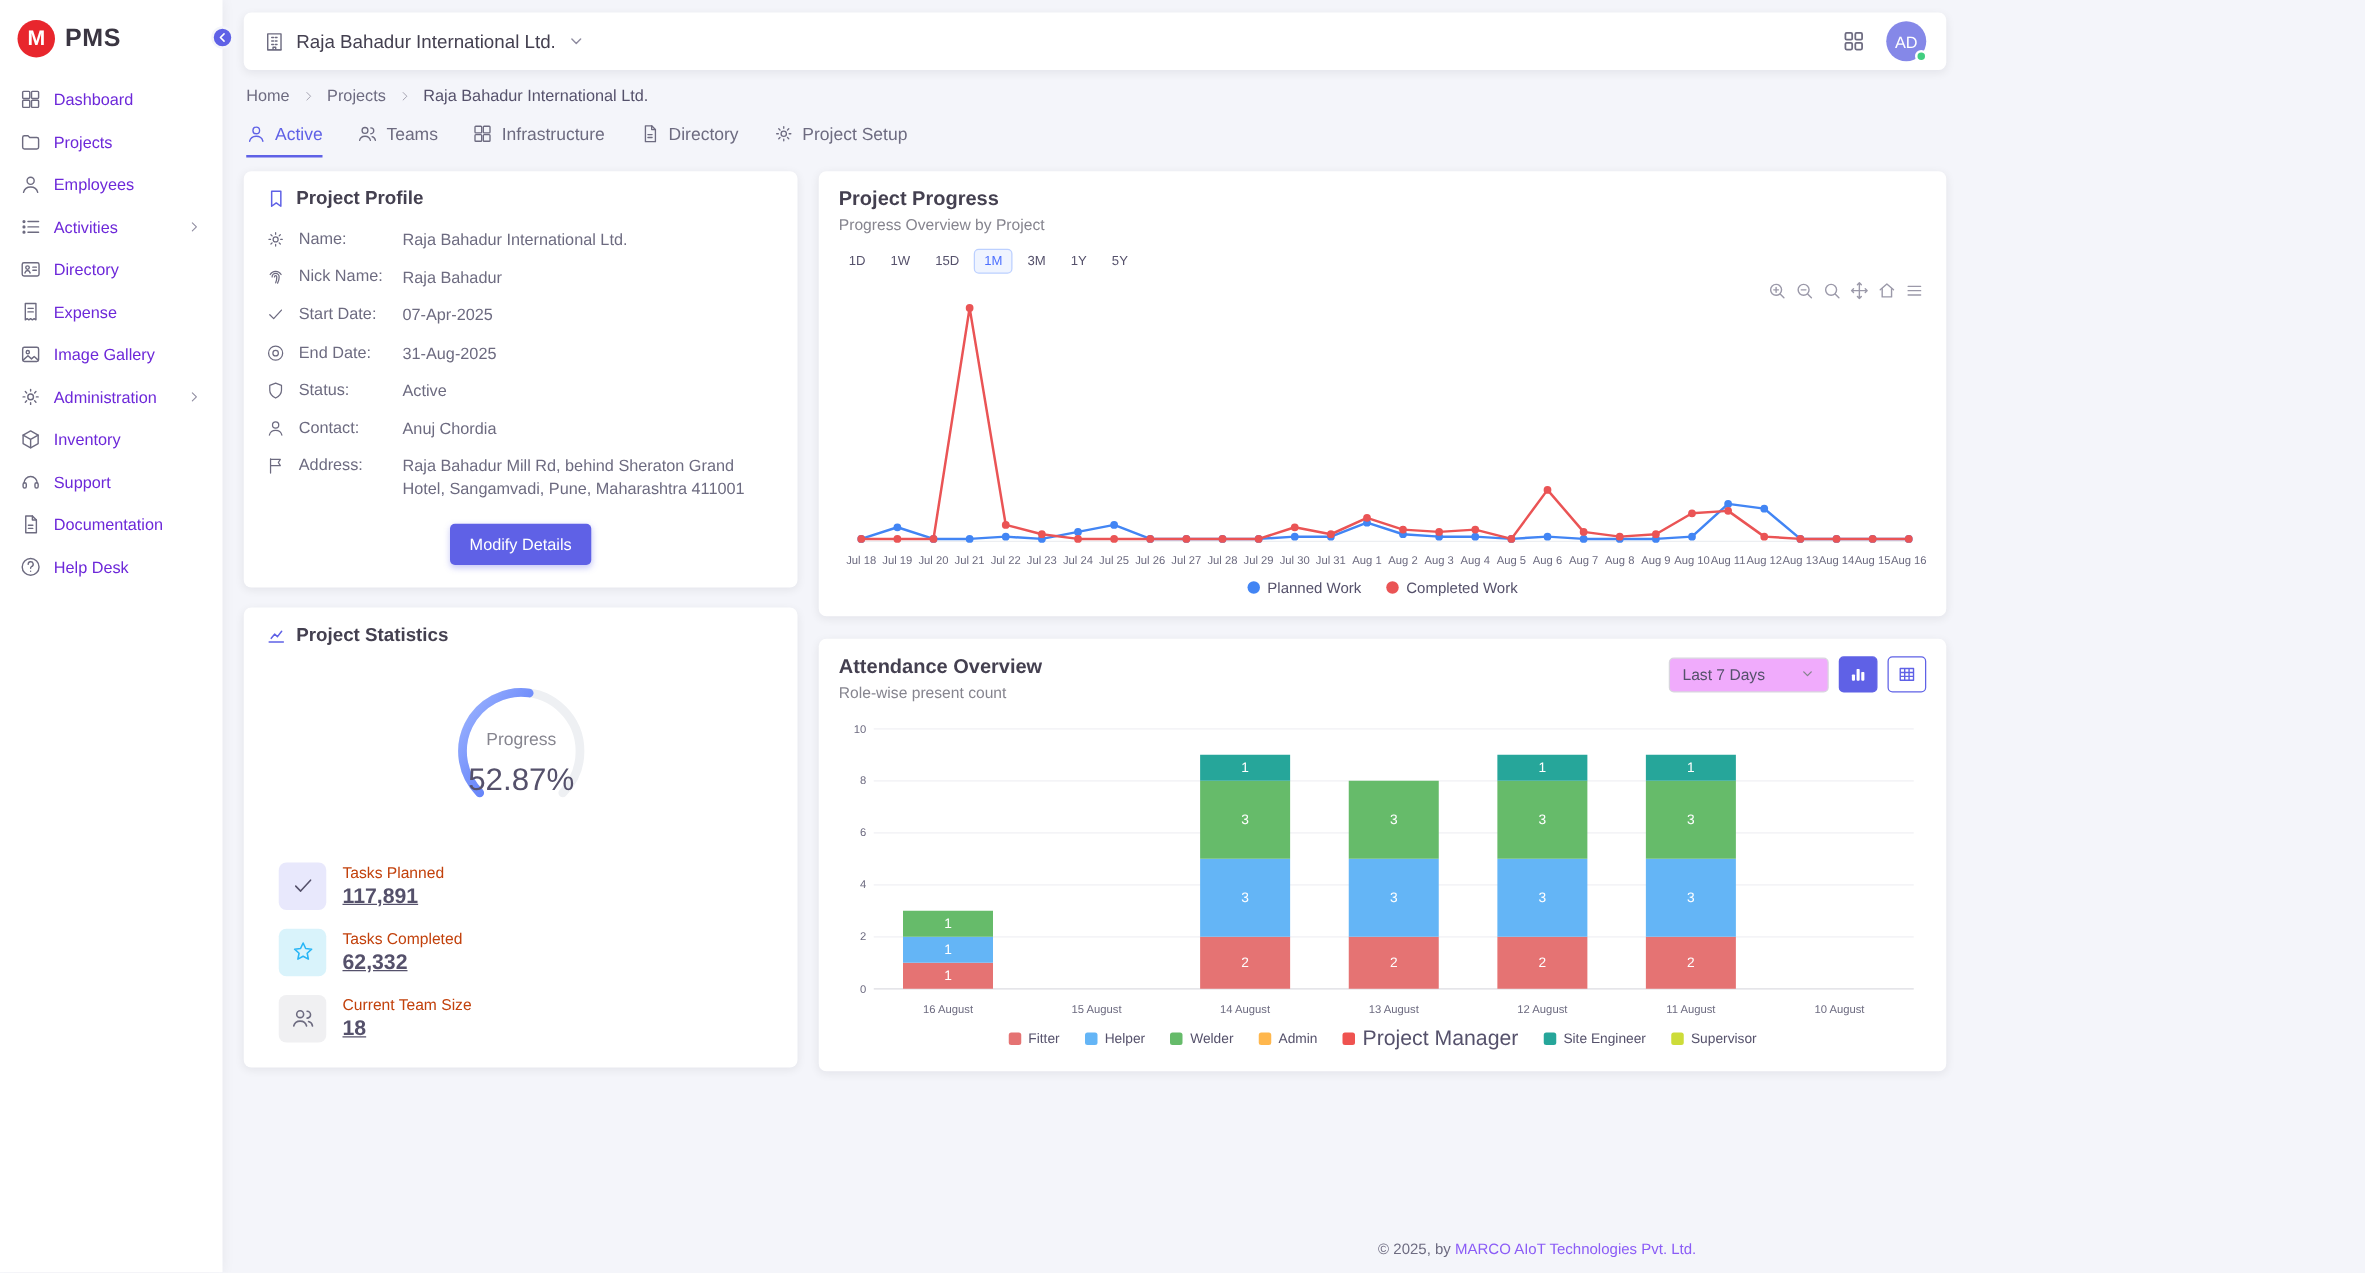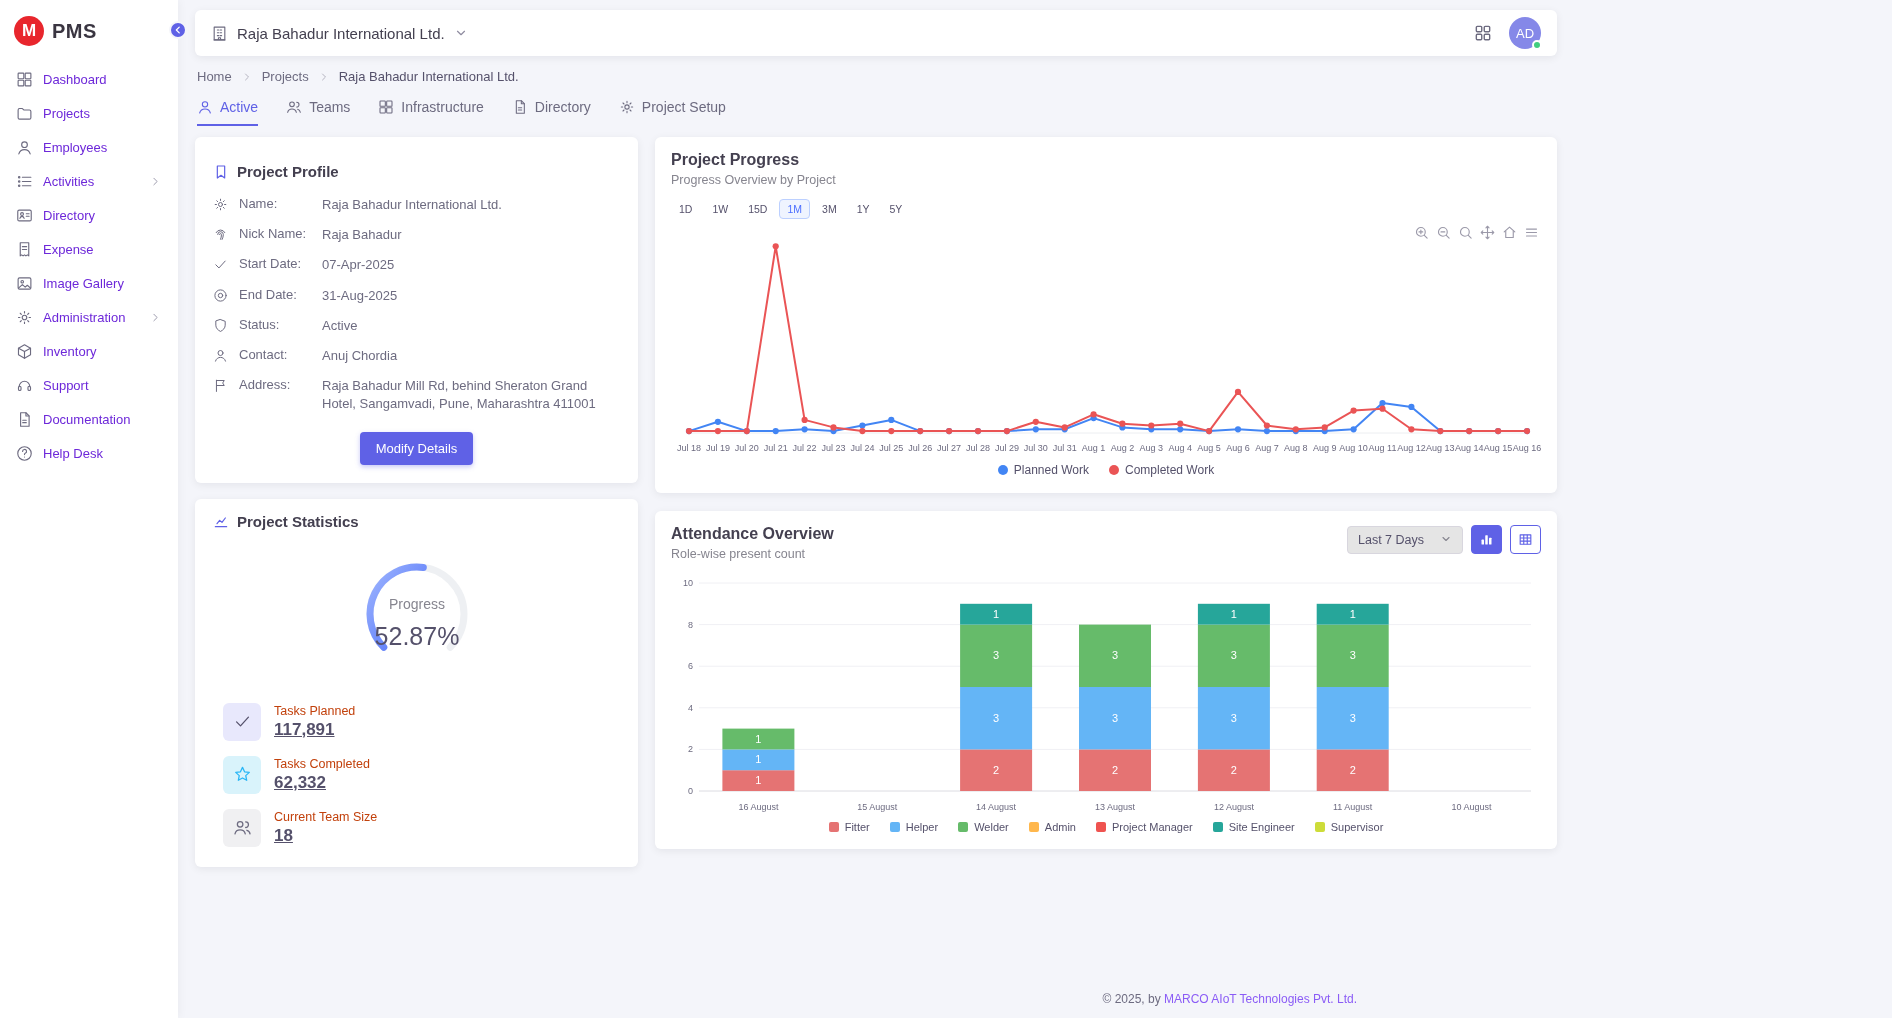--- a/index.html
+++ b/index.html
@@ -43,21 +43,21 @@
 .tabs { display:flex; gap:28px; margin-top:15px; padding-left:2px; }
 .tab { display:flex; align-items:center; gap:7px; font-size:14px; color:#6d6b80; padding-bottom:9px; cursor:pointer; border-bottom:2px solid transparent; }
 .tab.active { color:#5f61e6; border-bottom-color:#5f61e6; }
 .tab .icon { width:16px; height:16px; }
 
 .grid { display:flex; gap:17px; margin-top:11px; align-items:flex-start; }
 .col-left { flex:0 0 443px; width:443px; display:flex; flex-direction:column; gap:16px; }
 .col-right { flex:1; display:flex; flex-direction:column; gap:18px; min-width:0; }
 
 
-.profile-card { padding:26px 18px 18px; min-height:250px; }
+.profile-card { padding:13px 18px 18px; min-height:250px; }
 .card-title { display:flex; align-items:center; gap:8px; font-size:15px; font-weight:bold; color:#444050; margin-bottom:16px; }
 .card-title .icon { width:16px; height:16px; color:#5f61e6; }
 .pf-row { display:flex; gap:11px; font-size:13px; color:#6d6b80; margin-bottom:12px; align-items:flex-start; }
 .pf-row .icon { width:15px; height:15px; margin-top:1px; color:#6d6b80; flex:0 0 15px; }
 .pf-label { flex:0 0 72px; }
 .pf-value { flex:1; line-height:1.4; }
 .btn-row { text-align:center; margin-top:18px; }
 .btn-primary { background:#5f61e6; color:#fff; border:none; border-radius:4px; font-size:13px; padding:9px 16px; cursor:pointer; box-shadow:0 2px 5px rgba(95,97,230,.35); font-family:inherit; }
 
 
@@ -85,21 +85,21 @@
 .axis-lb { font-size:9px; fill:#6d6b80; font-family:"Liberation Sans",sans-serif; }
 .chart-legend { display:flex; justify-content:center; gap:20px; padding:4px 0 8px; flex-wrap:wrap; }
 .legend-item { display:flex; align-items:center; gap:6px; font-size:12px; color:#55516b; cursor:pointer; }
 .legend-dot { width:10px; height:10px; border-radius:50%; }
 .legend-sq { width:10px; height:10px; border-radius:2px; }
 
 
 .attendance-card { padding:14px 16px 8px; }
 .att-head { display:flex; justify-content:space-between; align-items:flex-start; }
 .att-controls { display:flex; gap:8px; align-items:center; }
-.select { display:flex; gap:16px; border:1px solid #d8d6de; border-radius:4px; padding:6px 10px; font-size:12.5px; color:#55516b; cursor:pointer; background:#e5e5e5; }
+.select { display:flex; gap:28px; border:1px solid #d8d6de; border-radius:4px; padding:6px 10px; font-size:12.5px; color:#55516b; cursor:pointer; background:#f0abfc; }
 .select .icon { width:12px; height:12px; color:#86858f; }
 .toggle { width:31px; height:29px; border-radius:4px; border:1px solid #5f61e6; background:#fff; color:#5f61e6; display:flex; align-items:center; justify-content:center; cursor:pointer; }
 .toggle.active { background:#5f61e6; color:#fff; }
 .toggle .icon { width:15px; height:15px; }
 #bar-chart { width:100%; height:244px; margin-top:12px; display:block; }
 .bar-lb { font-size:11px; fill:#fff; font-family:"Liberation Sans",sans-serif; }
 .ytick { font-size:9px; fill:#6d6b80; font-family:"Liberation Sans",sans-serif; }
 
 
 .footer { margin-top:auto; padding:10px 200px 12px 0; font-size:12px; color:#6d6b80; text-align:right; }
@@ -774,21 +774,21 @@
                 <div class="legend-item">
                   <span class="legend-sq" style="background: rgb(102, 187, 106);"></span>
                   <span style="font-size: 11px;">Welder</span>
                 </div>
                 <div class="legend-item">
                   <span class="legend-sq" style="background: rgb(255, 183, 77);"></span>
                   <span style="font-size: 11px;">Admin</span>
                 </div>
                 <div class="legend-item">
                   <span class="legend-sq" style="background: rgb(239, 83, 80);"></span>
-                  <span style="font-size: 11px; text-align: right;">Project Manager</span>
+                  <span style="font-size: 17px; text-align: right;">Project Manager</span>
                 </div>
                 <div class="legend-item">
                   <span class="legend-sq" style="background: rgb(38, 166, 154);"></span>
                   <span style="font-size: 11px;">Site Engineer</span>
                 </div>
                 <div class="legend-item">
                   <span class="legend-sq" style="background: rgb(205, 220, 57);"></span>
                   <span style="font-size: 11px;">Supervisor</span>
                 </div>
               </div>

